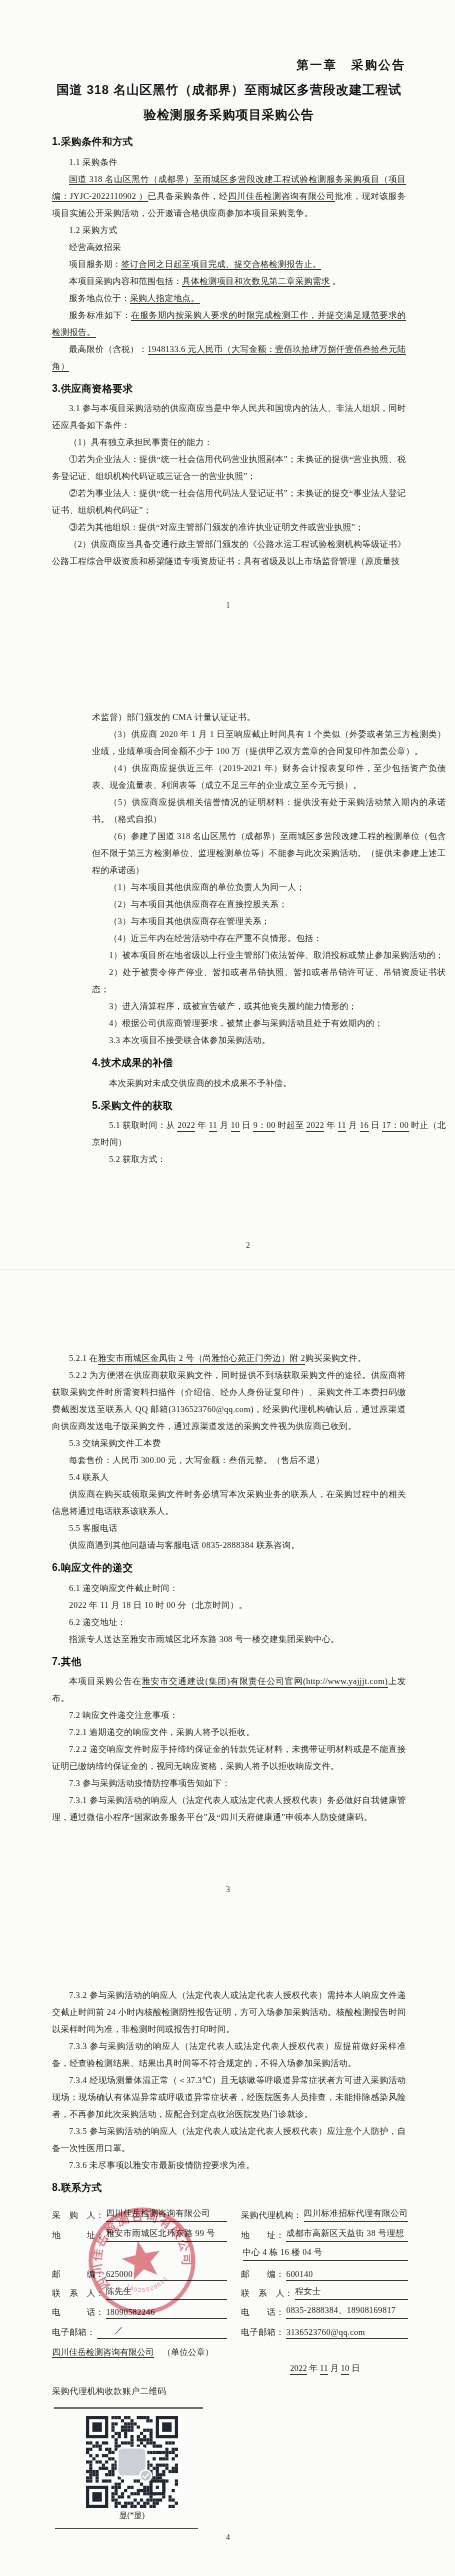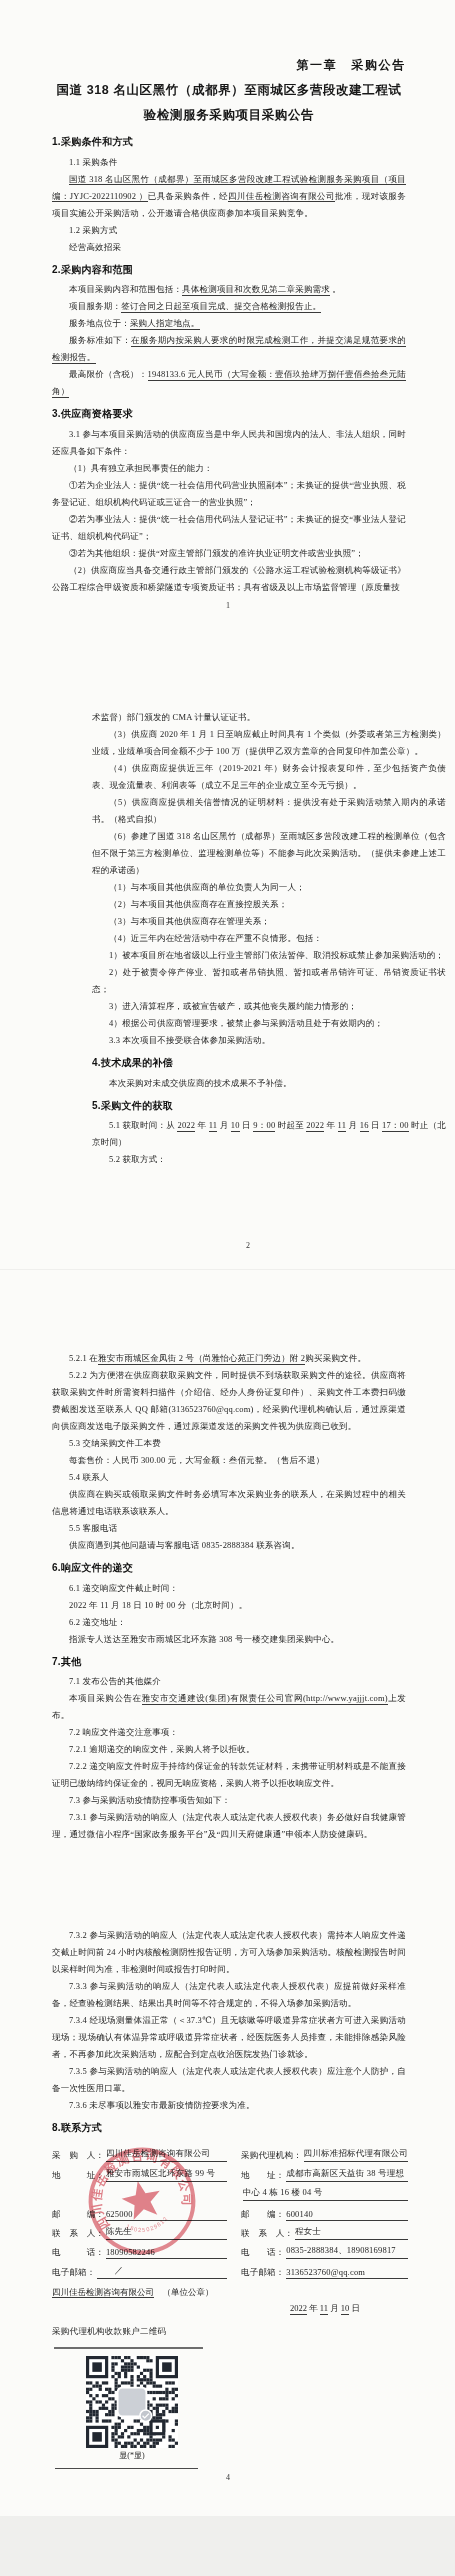--- a/index.html
+++ b/index.html
@@ -6,21 +6,21 @@
   body{
     width:456px;height:2576px;position:relative;
     background:#efefed;
     font-family:"Liberation Serif","DejaVu Serif",serif;
     overflow:hidden;
   }
   .page{position:absolute;left:0;width:456px;background:#fbfbf9;}
   #p1{top:0;height:626px;}
   #p2{top:626px;height:643px;padding-left:40px;}
   #p3{top:1270px;height:642px;}
-  #p4{top:1852px;height:664px;}
+  #p4{top:1912px;height:664px;}
   .flow{position:relative;padding-left:52px;padding-right:50px;}
   #p1 .flow{padding-top:54px;}
   #p2 .flow{padding-top:83px;}
   #p3 .flow{padding-top:80px;}
   #p4 .flow{padding-top:75px;}
   .blk{color:#242424;font-size:8.5px;line-height:17px;text-align:justify;letter-spacing:0.2px;}
   .pi{text-indent:2em;}
   .chapter{
     text-align:right;font-family:"Liberation Sans","DejaVu Sans",sans-serif;
     font-weight:700;font-size:12px;line-height:23px;letter-spacing:1.7px;color:#171717;
@@ -68,23 +68,22 @@
 <div class="page" id="p1">
   <div class="flow">
       <div class="blk chapter">第一章　采购公告</div>
       <div class="blk title">国道 318 名山区黑竹（成都界）至雨城区多营段改建工程试</div>
       <div class="blk title">验检测服务采购项目采购公告</div>
       <div class="blk h2">1.采购条件和方式</div>
       <div class="blk pi">1.1 采购条件</div>
       <div class="blk pi"><span class="u">国道 318 名山区黑竹（成都界）至雨城区多营段改建工程试验检测服务采购项目（项目编：JYJC-2022110902 ）</span><span>已具备采购条件，经</span><span class="u">四川佳岳检测咨询有限公司</span><span>批准，现对该服务项目实施公开采购活动，公开邀请合格供应商参加本项目采购竞争。</span></div>
       <div class="blk pi">1.2 采购方式</div>
       <div class="blk pi">经营高效招采</div>
-      <div class="blk h2">2.采购内容和范围</div>
+      <div class="blk pi"><span>项目服务期：</span><span class="u">签订合同之日起至项目完成、提交合格检测报告止。</span></div>
       <div class="blk pi"><span>本项目采购内容和范围包括：</span><span class="u">具体检测项目和次数见第二章采购需求</span><span> 。</span></div>
-      <div class="blk pi"><span>项目服务期：</span><span class="u">签订合同之日起至项目完成、提交合格检测报告止。</span></div>
       <div class="blk pi"><span>服务地点位于：</span><span class="u">采购人指定地点。</span></div>
       <div class="blk pi"><span>服务标准如下：</span><span class="u">在服务期内按采购人要求的时限完成检测工作，并提交满足规范要求的检测报告。</span></div>
       <div class="blk pi"><span>最高限价（含税）：</span><span class="u">1948133.6 元人民币（大写金额：壹佰玖拾肆万捌仟壹佰叁拾叁元陆角）</span></div>
       <div class="blk h2">3.供应商资格要求</div>
       <div class="blk pi">3.1 参与本项目采购活动的供应商应当是中华人民共和国境内的法人、非法人组织，同时还应具备如下条件：</div>
       <div class="blk pi">（1）具有独立承担民事责任的能力：</div>
       <div class="blk pi">①若为企业法人：提供“统一社会信用代码营业执照副本”；未换证的提供“营业执照、税务登记证、组织机构代码证或三证合一的营业执照”；</div>
       <div class="blk pi">②若为事业法人：提供“统一社会信用代码法人登记证书”；未换证的提交“事业法人登记证书、组织机构代码证”；</div>
       <div class="blk pi">③若为其他组织：提供“对应主管部门颁发的准许执业证明文件或营业执照”；</div>
       <div class="blk pi">（2）供应商应当具备交通行政主管部门颁发的《公路水运工程试验检测机构等级证书》公路工程综合甲级资质和桥梁隧道专项资质证书；具有省级及以上市场监督管理（原质量技</div>
@@ -126,21 +125,20 @@
       <div class="blk pi">5.4 联系人</div>
       <div class="blk pi">供应商在购买或领取采购文件时务必填写本次采购业务的联系人，在采购过程中的相关信息将通过电话联系该联系人。</div>
       <div class="blk pi">5.5 客服电话</div>
       <div class="blk pi">供应商遇到其他问题请与客服电话 0835-2888384 联系咨询。</div>
       <div class="blk h2">6.响应文件的递交</div>
       <div class="blk pi">6.1 递交响应文件截止时间：</div>
       <div class="blk pi">2022 年 11 月 18 日 10 时 00 分（北京时间）。</div>
       <div class="blk pi">6.2 递交地址：</div>
       <div class="blk pi">指派专人送达至雅安市雨城区北环东路 308 号一楼交建集团采购中心。</div>
       <div class="blk h2">7.其他</div>
-      <div class="blk pi">7.1 发布公告的其他媒介</div>
       <div class="blk pi"><span>本项目采购公告在</span><span class="u">雅安市交通建设(集团)有限责任公司官网(http://www.yajjjt.com)</span><span>上发布。</span></div>
       <div class="blk pi">7.2 响应文件递交注意事项：</div>
       <div class="blk pi">7.2.1 逾期递交的响应文件，采购人将予以拒收。</div>
       <div class="blk pi">7.2.2 递交响应文件时应手持缔约保证金的转款凭证材料，未携带证明材料或是不能直接证明已缴纳缔约保证金的，视同无响应资格，采购人将予以拒收响应文件。</div>
       <div class="blk pi">7.3 参与采购活动疫情防控事项告知如下：</div>
       <div class="blk pi">7.3.1 参与采购活动的响应人（法定代表人或法定代表人授权代表）务必做好自我健康管理，通过微信小程序“国家政务服务平台”及“四川天府健康通”申领本人防疫健康码。</div>
     </div>
   <div class="pagenum">3</div>
 </div>
 

